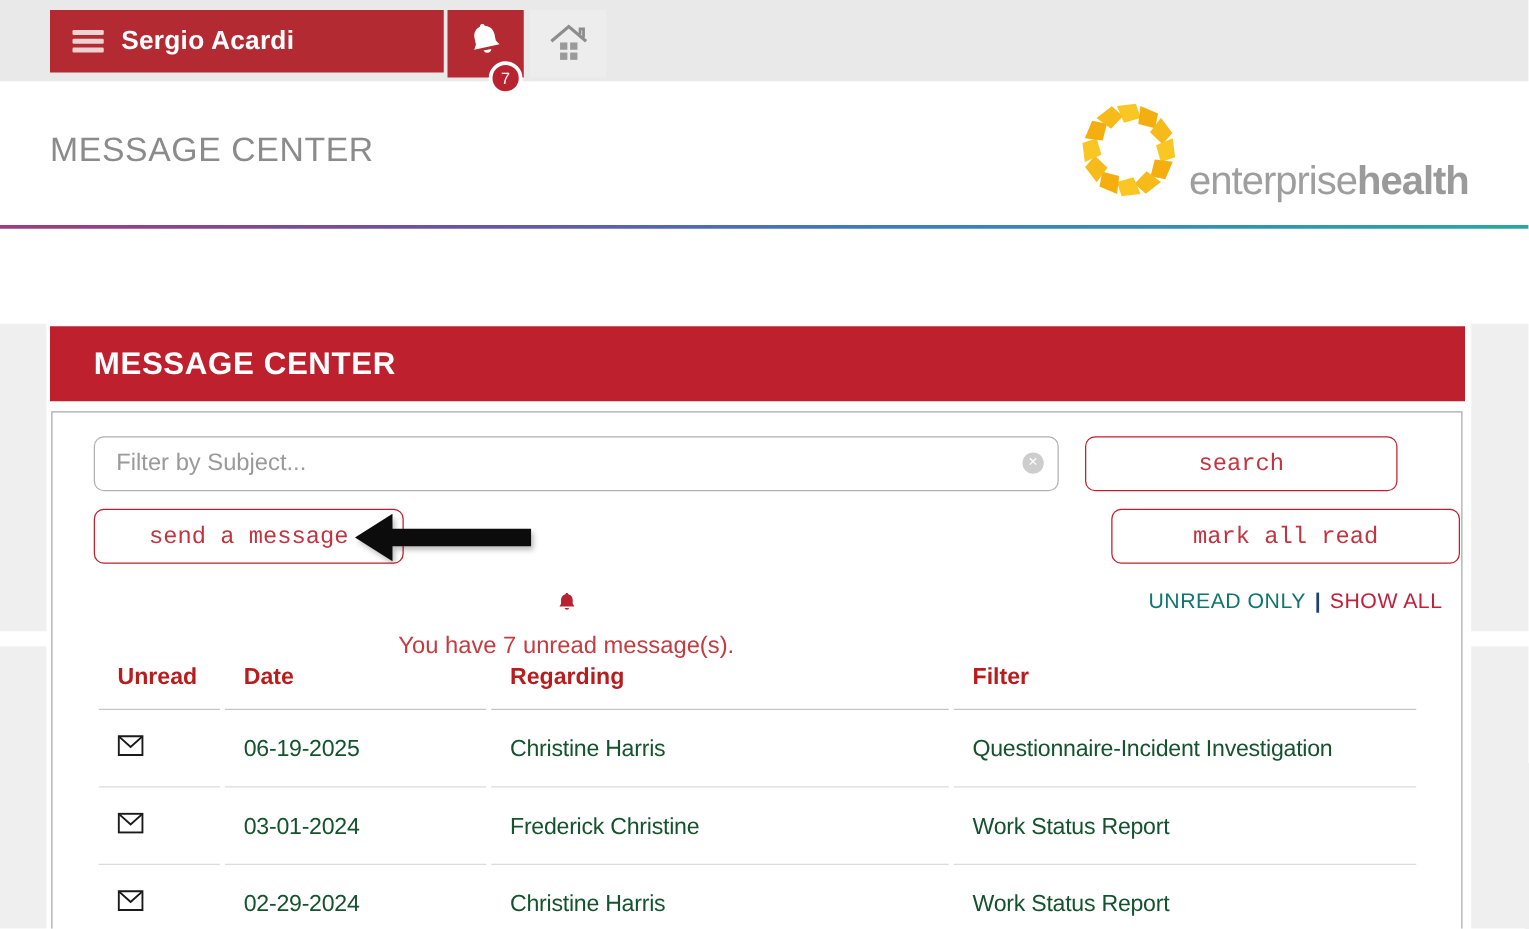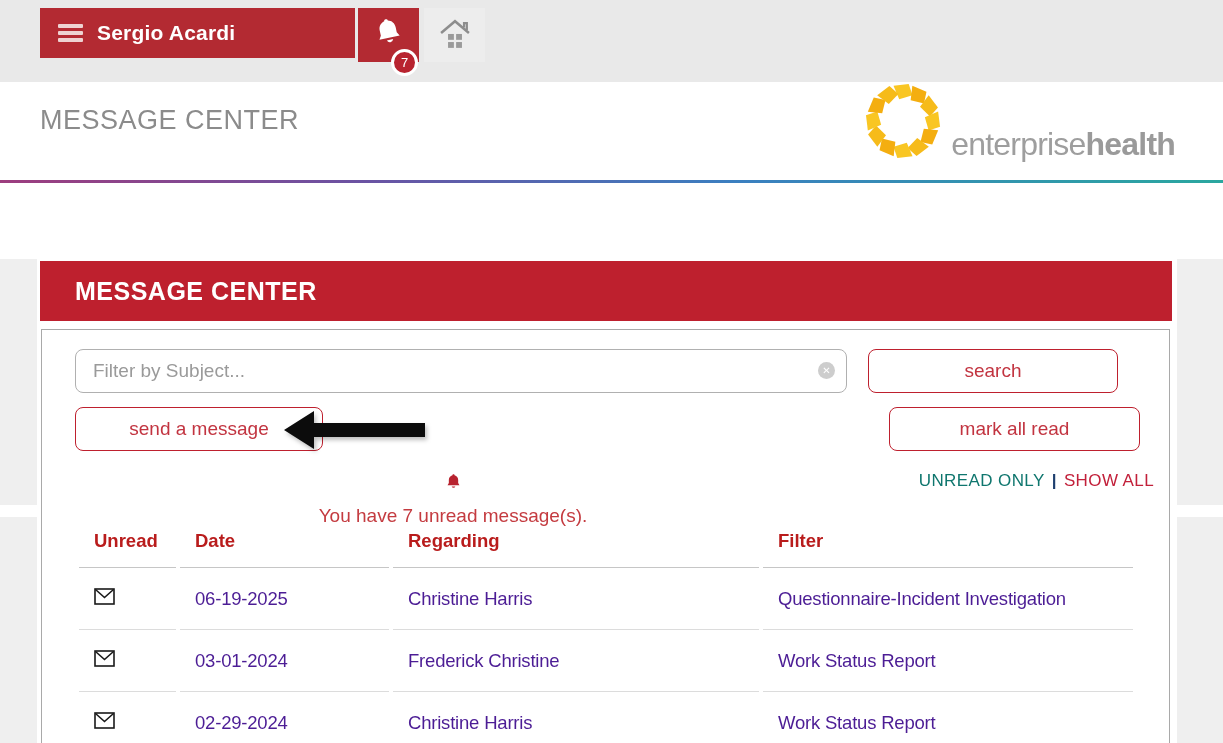--- a/index.html
+++ b/index.html
@@ -1,20 +1,20 @@
 <!DOCTYPE html>
 <html><head>
 <meta charset="utf-8">
 <style>
   html,body{margin:0;padding:0;background:#fff;}
   #app{position:relative;width:1223px;height:743px;overflow:hidden;background:#fff;
        font-family:"Liberation Sans",sans-serif;}
 
   
-  .topbar{position:absolute;left:0;top:0;width:1223px;height:82px;background:#e9e9e9;}
+  .topbar{position:absolute;left:0;top:0;width:1223px;height:65px;background:#e9e9e9;}
   .user-box{position:absolute;left:40px;top:8px;width:315px;height:50px;background:#b32a32;
             display:flex;align-items:center;gap:14px;padding-left:18px;box-sizing:border-box;cursor:pointer;}
   .user-name{color:#fff;font-size:21px;font-weight:bold;letter-spacing:.2px;}
   .hamburger{display:flex;flex-direction:column;gap:3px;width:25px;}
   .hamburger span{display:block;height:4px;background:#eed2d2;border-radius:1px;}
   .icon-box{position:absolute;top:8px;width:61px;height:54px;display:flex;align-items:center;justify-content:center;cursor:pointer;}
   .bell-box{left:358px;background:#b32a32;}
   .home-box{left:424px;background:#ededed;}
   .badge{position:absolute;left:391px;top:49px;width:27px;height:27px;border-radius:50%;
          background:#b8232f;border:3px solid #fff;box-sizing:border-box;color:#fff;
@@ -44,41 +44,41 @@
 
   .filter-wrap{position:absolute;left:33px;top:19px;width:772px;height:44px;}
   .filter-input{width:100%;height:100%;box-sizing:border-box;border:1px solid #b0b0b0;border-radius:8px;
         padding:0 40px 0 17px;font-size:19px;color:#444;font-family:"Liberation Sans",sans-serif;outline:none;}
   .filter-input::placeholder{color:#9a9a9a;}
   .clear-x{position:absolute;right:12px;top:13px;width:17px;height:17px;border-radius:50%;background:#cdcdcd;
         color:#fff;font-size:10px;line-height:17px;text-align:center;cursor:pointer;}
 
   .btn{position:absolute;height:44px;background:#fff;border:1.5px solid #be202e;border-radius:8px;
        color:#c23440;font-size:19px;display:flex;align-items:center;justify-content:center;
-       cursor:pointer;box-sizing:border-box;font-family:Liberation Sans, sans-serif;text-align:right;}
+       cursor:pointer;box-sizing:border-box;font-family:Liberation Mono, monospace;text-align:right;}
   .btn-search{left:826px;top:19px;width:250px;}
   .btn-send{left:33px;top:77px;width:248px;}
-  .btn-mark{left:847px;top:77px;width:251px;}
+  .btn-mark{left:847px;top:77px;width:279px;}
 
   .arrow{position:absolute;left:242px;top:81px;filter:drop-shadow(2px 3px 2px rgba(0,0,0,.25));}
 
   .notice{position:absolute;left:33px;top:143px;width:756px;display:flex;align-items:center;
           justify-content:center;gap:8px;color:#c0392e;font-size:19px;flex-direction:column;}
   .notice .txt{color:#c43b40;}
 
   .view-links{position:absolute;right:15px;top:141px;font-size:17px;letter-spacing:.4px;white-space:nowrap;}
   .lnk-unread{color:#0f766e;cursor:pointer;}
   .lnk-sep{color:#1e3f6f;font-weight:bold;margin:0 7px;}
   .lnk-showall{color:#c2203a;cursor:pointer;}
 
   
   table.msg{position:absolute;left:33px;top:184px;width:1062px;border-collapse:separate;border-spacing:4px 0;}
   table.msg th{font-size:18.5px;font-weight:bold;color:#b91c1c;text-align:left;
        padding:16px 0 15px 15px;border-bottom:1px solid #c6c6c6;line-height:22px;}
-  table.msg td{font-size:18.5px;color:#4c1d95;padding:0 0 0 15px;height:61px;
+  table.msg td{font-size:18.5px;color:#14532d;padding:0 0 0 15px;height:61px;
        border-bottom:1px solid #dcdcdc;vertical-align:middle;letter-spacing:-.2px;}
   .col-unread{width:97px;}.col-date{width:209px;}.col-reg{width:366px;}.col-subj{width:370px;}
   .env{display:inline-block;vertical-align:middle;}
 </style>
 </head>
 <body>
 
 <div id="app">
 
   <div class="topbar">

